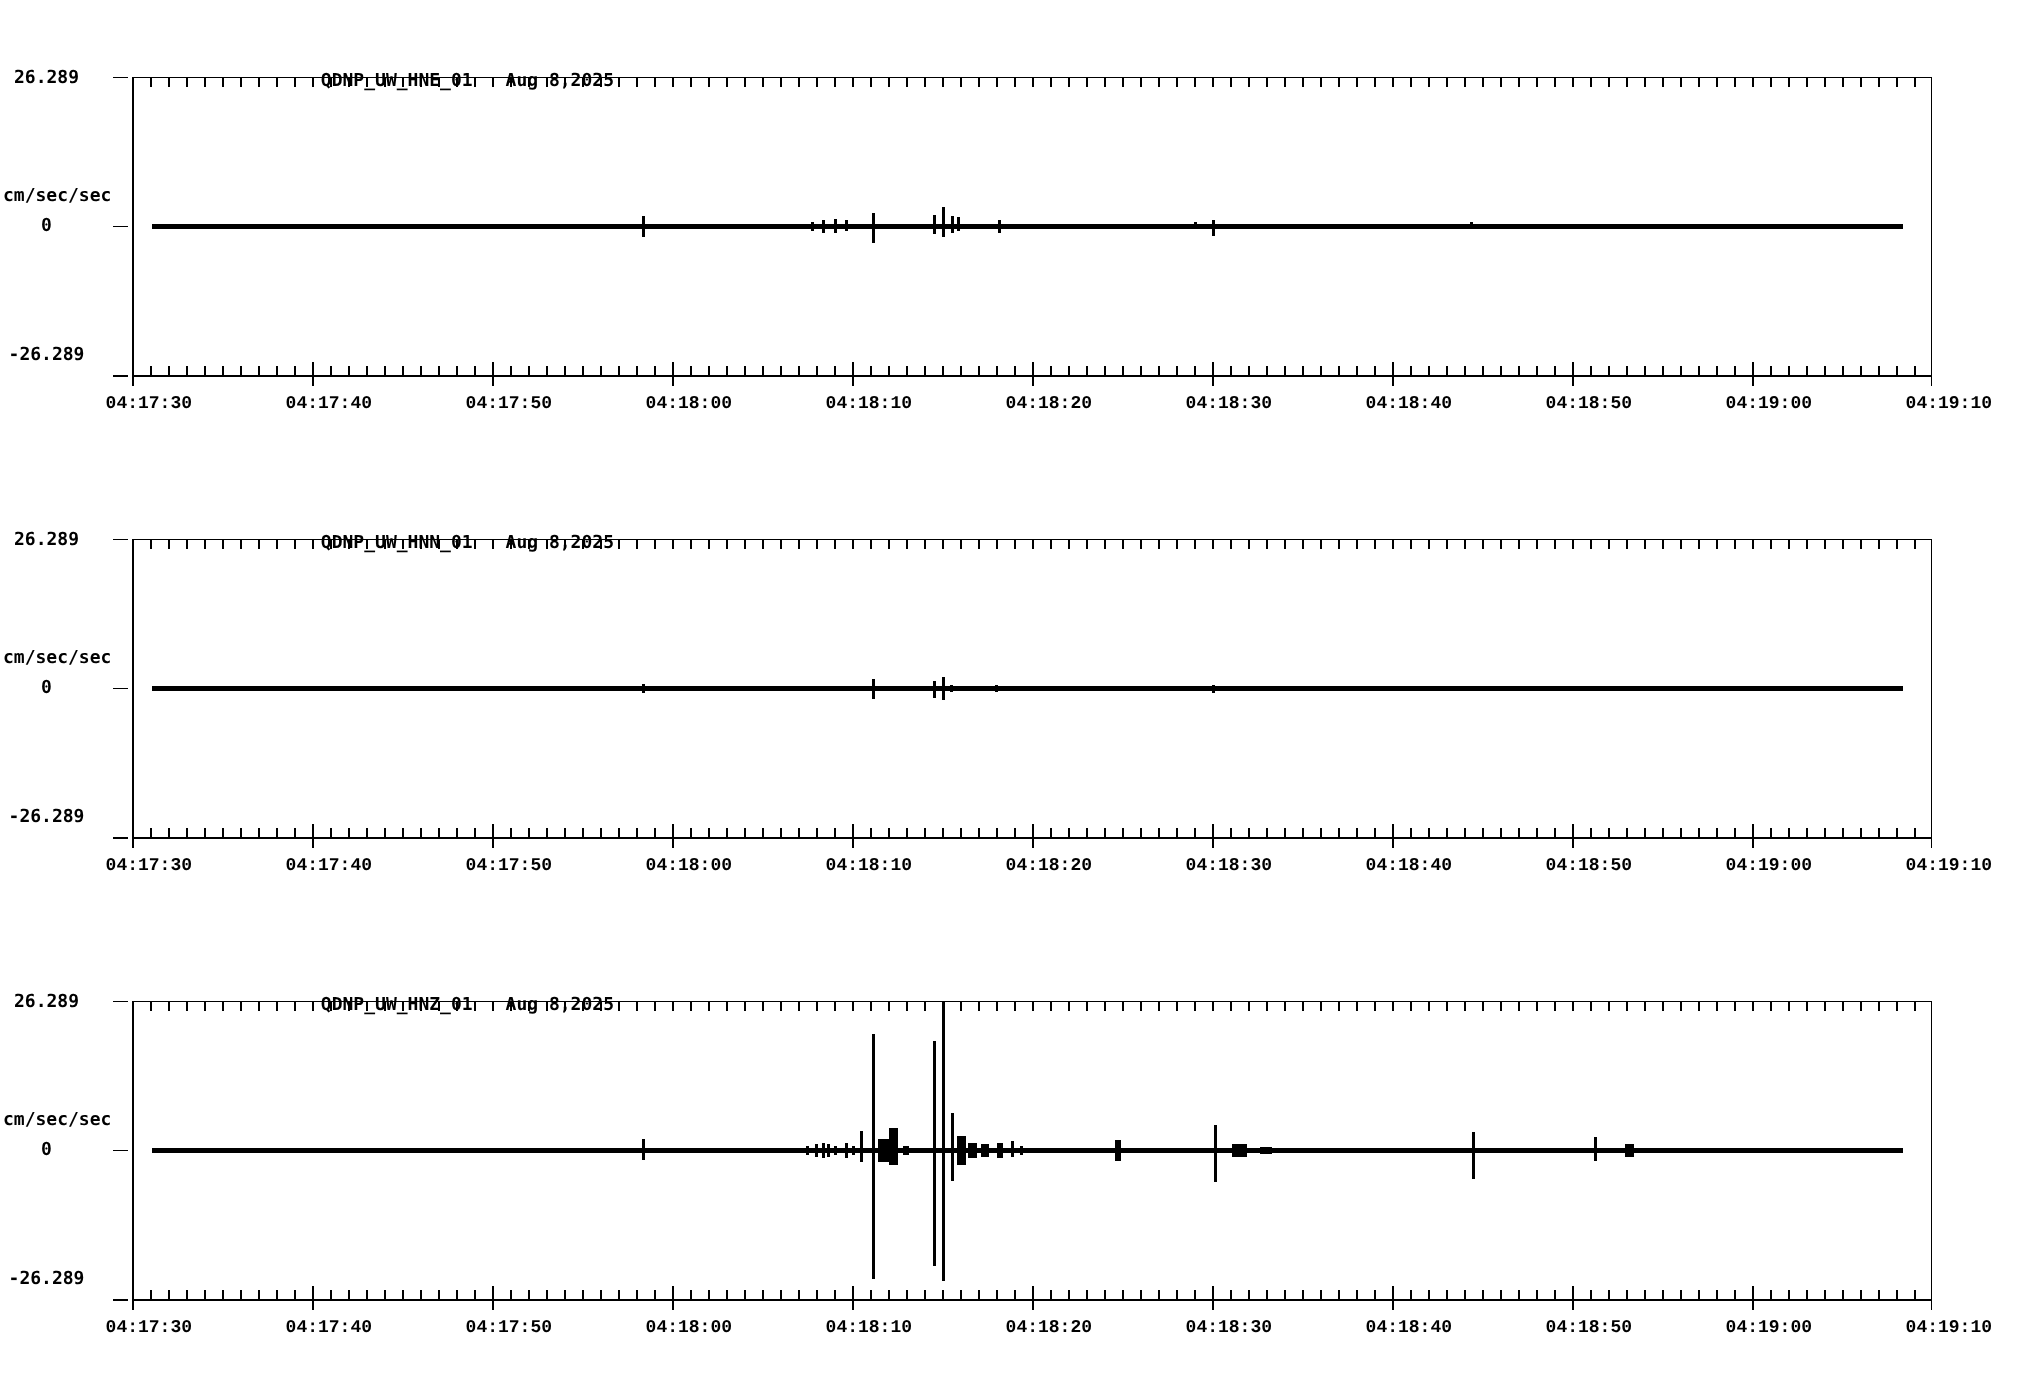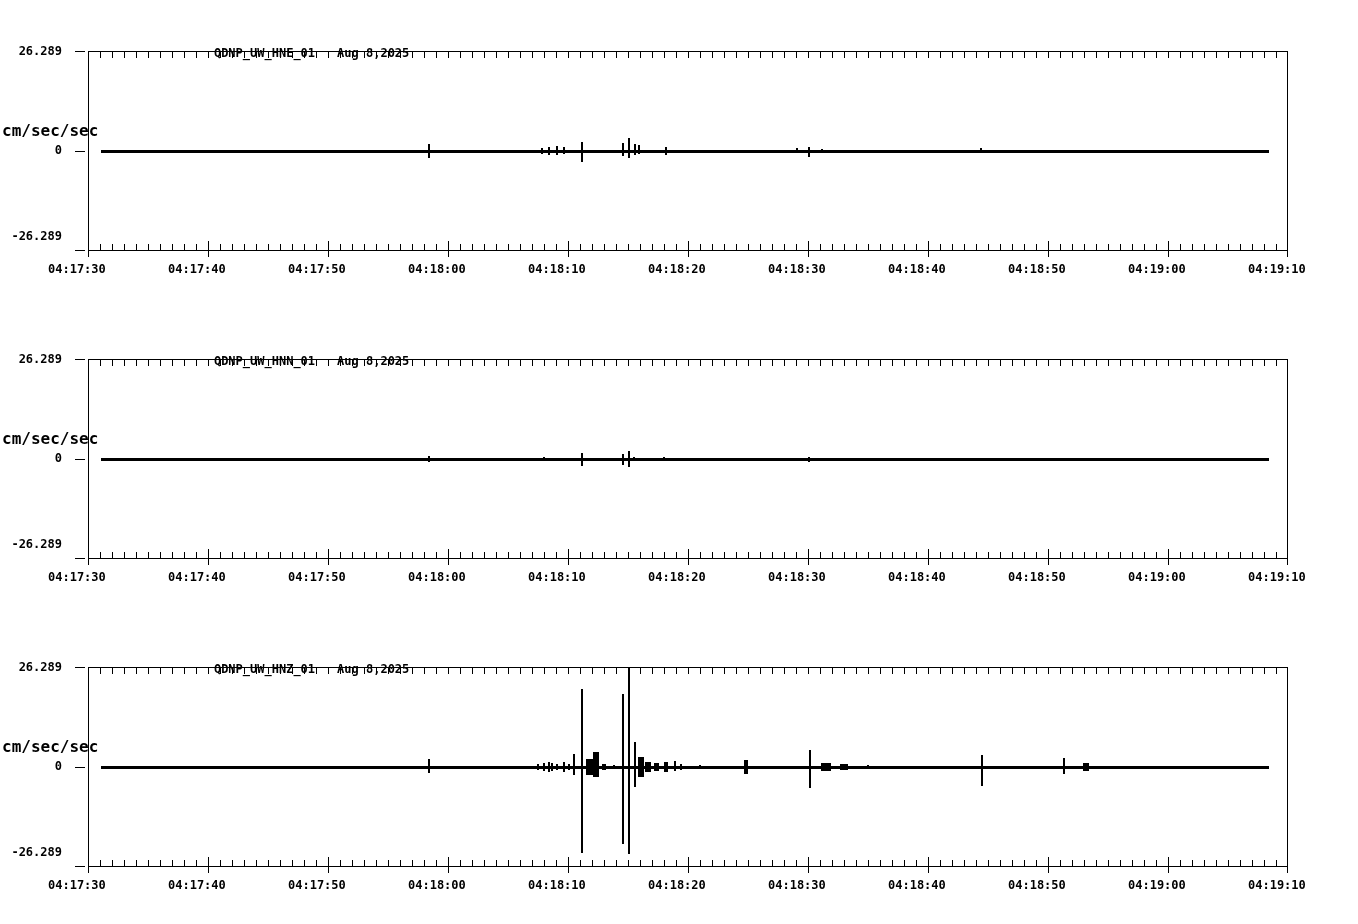--- a/index.html
+++ b/index.html
@@ -4,28 +4,28 @@
 <style>
   html,body{margin:0;padding:0;}
   body{
     width:1358px;height:924px;background:#ffffff;position:relative;
     font-family:"DejaVu Sans Mono",monospace;font-weight:bold;color:#000;
     overflow:hidden;
   }
   .panel{position:absolute;left:0;width:1358px;height:308px;}
   .title{position:absolute;left:185px;top:32px;font-size:12px;line-height:14px;white-space:pre;}
   .title .date{margin-left:22px;}
-  .ylab{position:absolute;left:0;width:62px;text-align:right;font-size:12px;line-height:13px;}
+  .ylab{position:absolute;left:0;width:62px;text-align:center;font-size:12px;line-height:13px;}
   .ytop{top:45px}
   .yzero{top:144px}
   .ybot{top:230px}
-  .yunit{position:absolute;left:2px;top:124px;font-size:16px;line-height:13px;}
+  .yunit{position:absolute;left:2px;top:124px;font-size:12px;line-height:13px;}
   svg.plot{position:absolute;left:88px;top:51px;width:1200px;height:200px;overflow:visible;}
   .xlabels{position:absolute;left:0;top:262px;width:1358px;height:16px;}
-  .xtick{position:absolute;top:0;width:80px;text-align:left;font-size:12px;line-height:14px;}
+  .xtick{position:absolute;top:0;width:80px;text-align:right;font-size:12px;line-height:14px;font-family:Liberation Mono, monospace;}
 </style>
 </head>
 <body>
 
 <div class="panel" style="top:0px">
   <div class="title">
     <span>QDNP_UW_HNE_01</span><span class="date">Aug 8,2025</span>
   </div>
   <div class="ylab ytop">26.289</div>
   <div class="yunit">cm/sec/sec</div>

